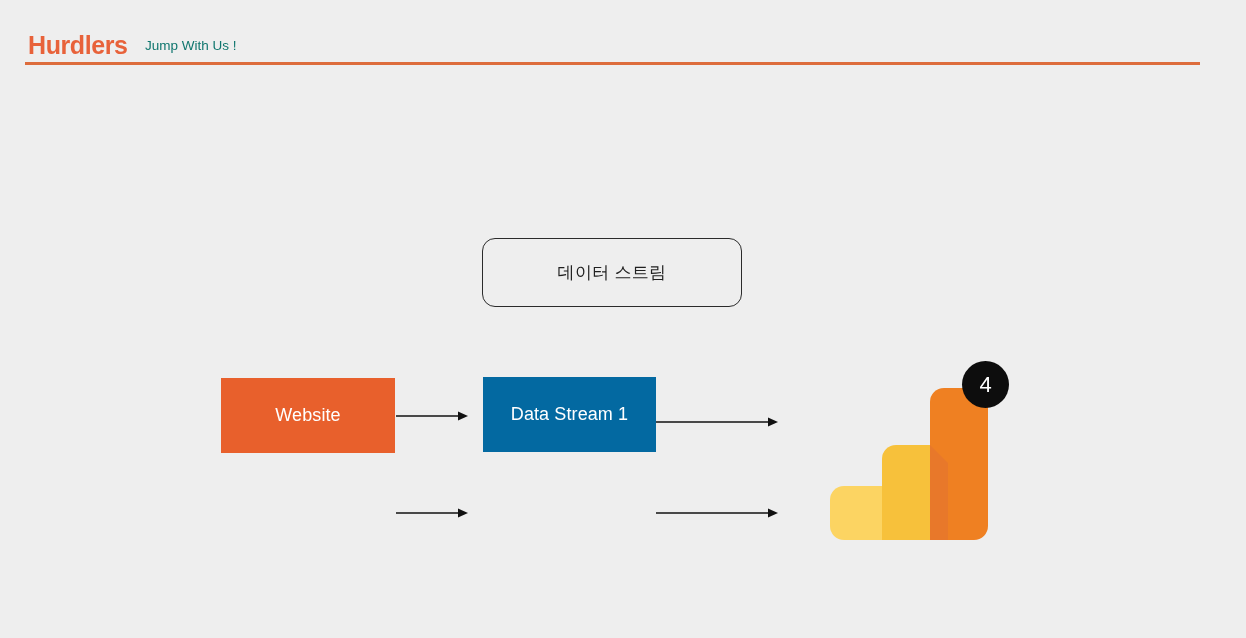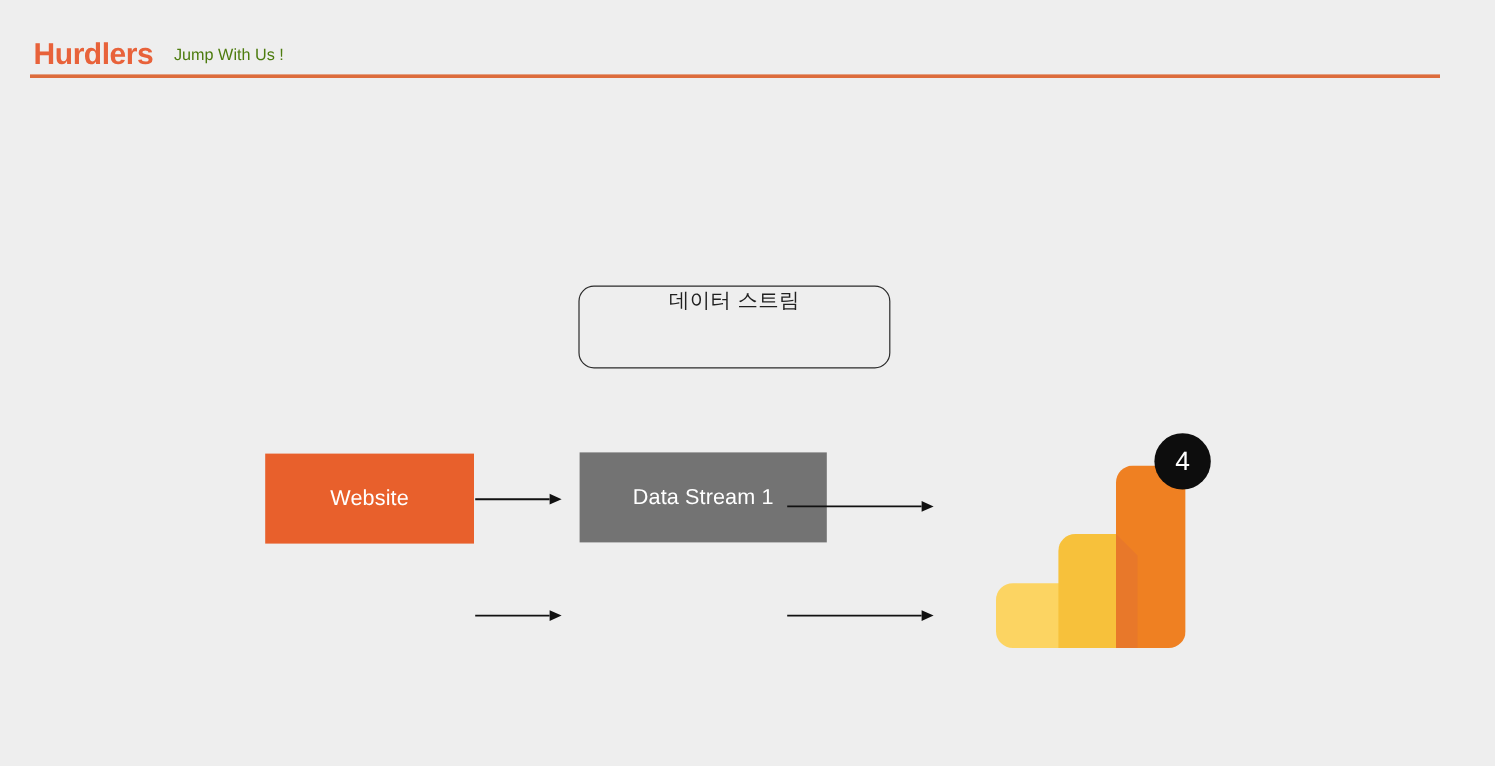--- a/index.html
+++ b/index.html
@@ -33,21 +33,21 @@
     color: #e8623a;
     letter-spacing: -0.4px;
     line-height: 28px;
   }
   .tagline {
     position: absolute;
     left: 145px;
     top: 37px;
     font-size: 13.5px;
     font-weight: normal;
-    color: #4d7c0f;
+    color: #0f766e;
     line-height: 18px;
   }
   .header-rule {
     position: absolute;
     left: 25px;
     top: 62px;
     width: 1175px;
     height: 3px;
     background: #dd6c3c;
   }
@@ -65,20 +65,21 @@
     position: absolute;
     left: 482px;
     top: 238px;
     width: 260px;
     height: 69px;
     border: 1.5px solid #2b2b2b;
     border-radius: 13px;
     background: #eeeeee;
     box-sizing: border-box;
     display: flex;
+    align-items: center;
     justify-content: center;
   }
   .stream-label-text {
     font-size: 17px;
     color: #202020;
     letter-spacing: 0.3px;
   }
 
   .node {
     position: absolute;
@@ -91,22 +92,22 @@
     font-size: 18px;
     color: #ffffff;
     letter-spacing: 0.1px;
   }
   .node-source {
     background: #e8602c;
     width: 174px;
     height: 75px;
   }
   .node-stream {
-    background: #737373;
-    width: 206px;
+    background: #0369a1;
+    width: 173px;
     height: 75px;
   }
 
   .node-website     { left: 221px; top: 378px; }
   .node-application { left: 221px; top: 475px; }
   .node-stream1     { left: 483px; top: 377px; }
   .node-stream2     { left: 483px; top: 475px; }
 
   .arrow {
     position: absolute;

